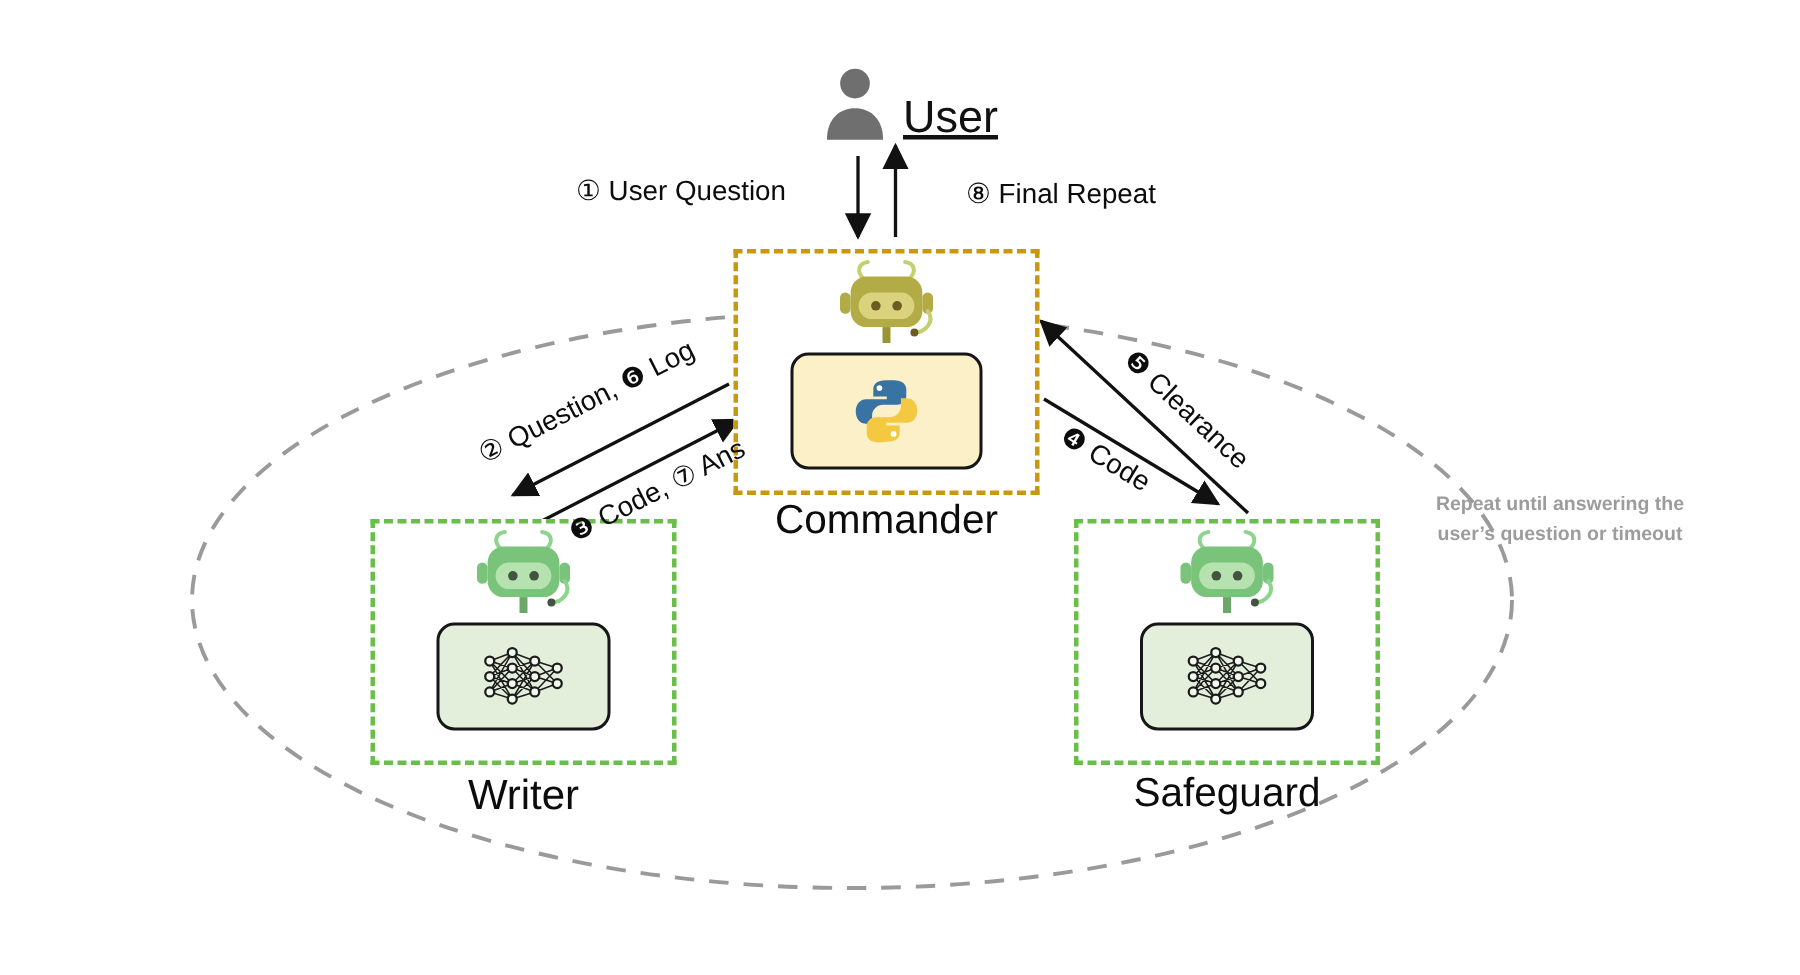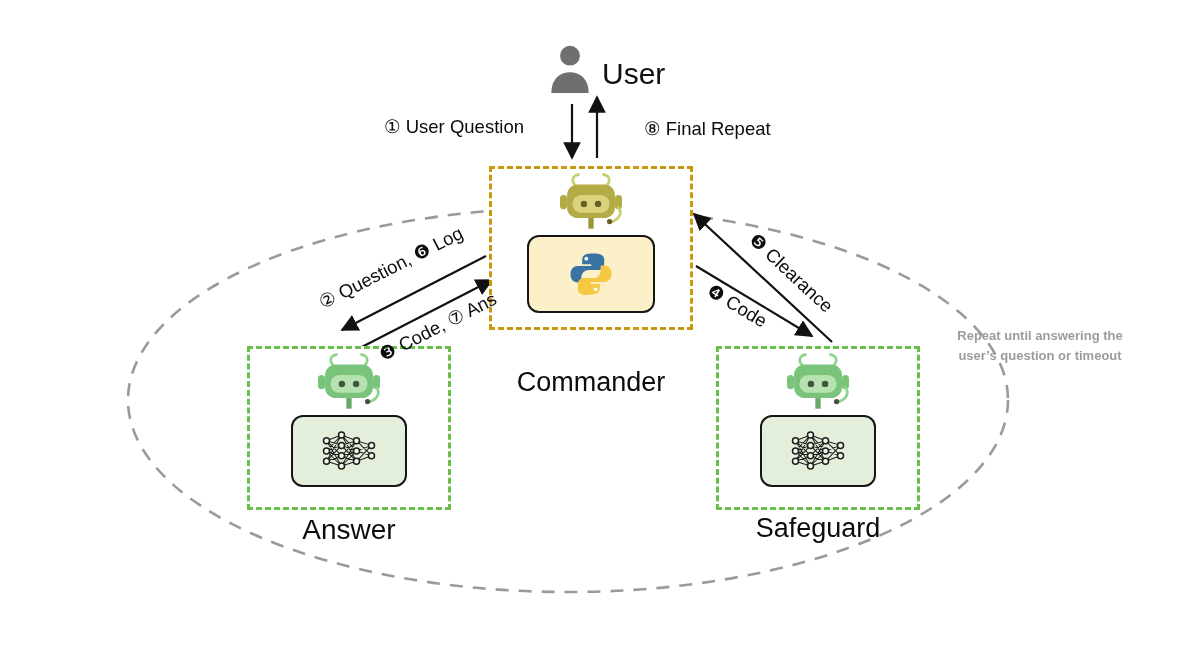--- a/index.html
+++ b/index.html
@@ -3,41 +3,41 @@
 <meta charset="utf-8">
 <style>
   html,body{margin:0;padding:0;background:#fff;}
   .canvas{
     position:relative;width:1200px;height:650px;background:#ffffff;
     font-family:"Liberation Sans", sans-serif;color:#111;overflow:hidden;
   }
   svg.overlay{position:absolute;left:0;top:0;z-index:1;}
   .abs{position:absolute;}
   
-  .user-wrap{left:548px;top:44px;z-index:4;display:flex;align-items:center;gap:10px;}
+  .user-wrap{left:548px;top:44px;z-index:4;display:flex;align-items:flex-end;gap:10px;text-decoration:underline;}
   .user-label{font-size:30px;color:#111;margin-top:8px;}
   
   .flow-label{position:absolute;z-index:4;font-size:18.5px;font-weight:500;white-space:nowrap;color:#0c0c0c;}
   .fl-user-question{left:384px;top:116px;}
   .fl-final-answer{left:644px;top:118px;}
   .fl-rot{transform:translate(-50%,-50%) rotate(var(--rot));}
   .fl-question-log{left:391px;top:268px;--rot:-27deg;}
   .fl-code-ans{left:438px;top:327px;--rot:-27deg;}
   .fl-code{left:737px;top:306px;--rot:31deg;}
   .fl-clearance{left:791px;top:273px;--rot:43deg;}
   
   .agent-box{
     position:absolute;z-index:3;background:#fff;width:198px;height:158px;
     display:flex;flex-direction:column;align-items:center;justify-content:flex-start;
   }
   .box-commander{left:489px;top:166px;border:3px dashed #c9980f;}
   .box-writer{left:247px;top:346px;border:3px dashed #69bf49;}
   .box-safeguard{left:716px;top:346px;border:3px dashed #69bf49;}
   .agent-label{position:absolute;z-index:4;text-align:center;font-size:27px;color:#0c0c0c;}
-  .lbl-commander{left:489px;top:331px;width:204px;margin-top:36px;}
+  .lbl-commander{left:489px;top:331px;width:204px;}
   .lbl-writer{left:247px;top:514px;width:204px;font-size:28px;}
   .lbl-safeguard{left:716px;top:513px;width:204px;}
   
   .model-card{
     border:2.2px solid #161616;border-radius:12px;display:flex;align-items:center;justify-content:center;
   }
   .python-card{width:124px;height:74px;background:#fbf0c8;margin-top:1px;}
   .nn-card{width:112px;height:68px;background:#e3efda;margin-top:1px;}
   
   .robot{display:block;margin-top:3px;}
@@ -146,21 +146,21 @@
             <circle cx="24" cy="39" r="3.2"></circle>
           <circle cx="40" cy="12" r="3.2"></circle>
             <circle cx="40" cy="23" r="3.2"></circle>
             <circle cx="40" cy="34" r="3.2"></circle>
           <circle cx="56" cy="17" r="3.2"></circle>
             <circle cx="56" cy="28" r="3.2"></circle>
         </g>
       </svg>
     </div>
   </div>
-  <div class="agent-label lbl-writer">Answer</div>
+  <div class="agent-label lbl-writer">Writer</div>
 
   <div class="agent-box box-safeguard">
     <svg class="robot robot-green" width="84" height="62" viewBox="0 0 90 70">
       <path class="ant" d="M28 16 C22 10 24 4 31 3"></path>
       <path class="ant" d="M62 16 C68 10 66 4 59 3"></path>
       <rect class="head" x="10" y="26" width="8" height="16" rx="4"></rect>
       <rect class="head" x="72" y="26" width="8" height="16" rx="4"></rect>
       <rect class="head" x="18" y="14" width="54" height="38" rx="12"></rect>
       <rect class="face" x="24" y="26" width="42" height="20" rx="10"></rect>
       <circle class="eye" cx="37" cy="36" r="3.6"></circle>

